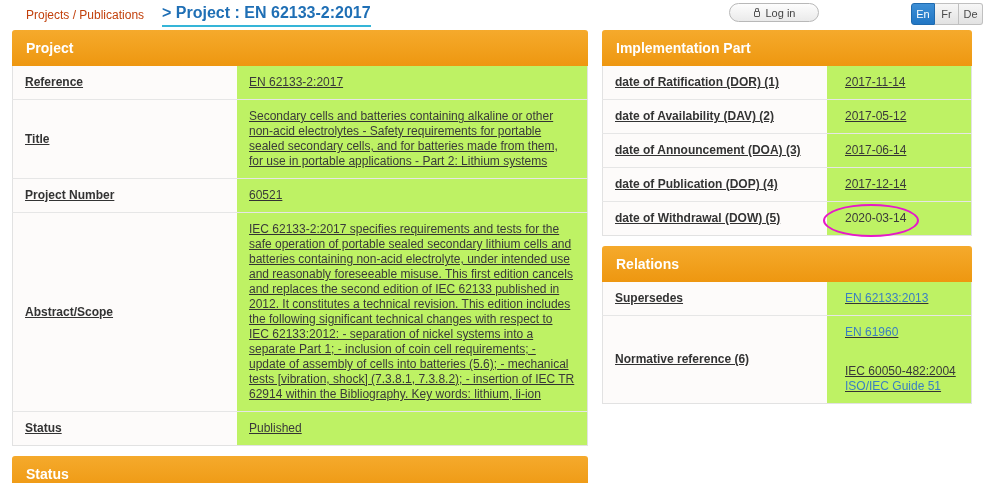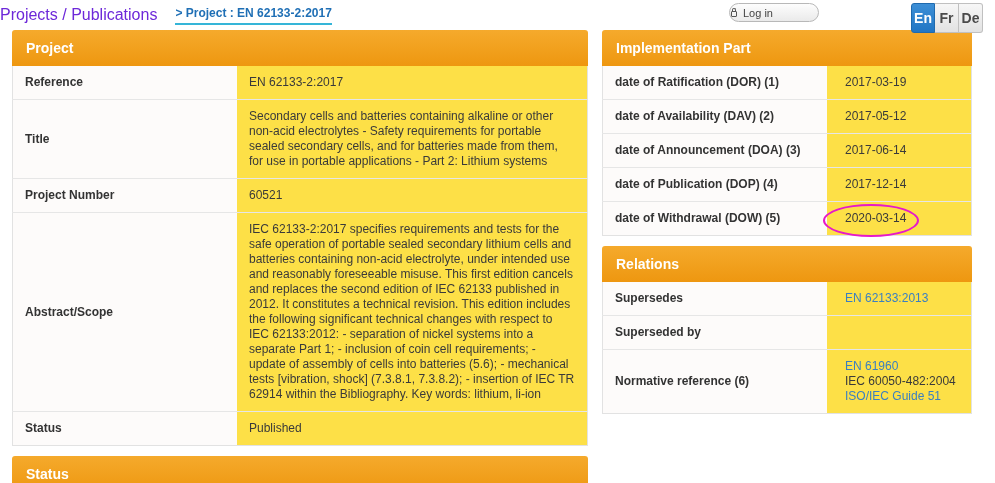--- a/index.html
+++ b/index.html
@@ -18,42 +18,44 @@
   }
 
   
   .topbar {
     height: 30px;
     position: relative;
     display: flex;
     align-items: center;
   }
   .breadcrumb-root {
-    font-size: 16px;
-    color: #6d28d9;
+    margin-left: 26px;
+    font-size: 12px;
+    color: #c2410c;
   }
   .breadcrumb-current {
     margin-left: 18px;
-    font-size: 12px;
+    font-size: 16px;
     font-weight: bold;
     color: #1f6fb5;
     border-bottom: 2px solid #35b5d8;
     padding-bottom: 3px;
   }
   .login-btn {
     position: absolute;
     left: 729px;
     top: 3px;
     width: 90px;
     height: 19px;
     border: 1px solid #b8b8b8;
     border-radius: 10px;
     background: linear-gradient(to bottom, #fdfdfd, #eaeaea);
     display: flex;
     align-items: center;
+    justify-content: center;
     font-size: 11px;
     color: #444444;
     box-sizing: border-box;
   }
   .login-btn .lock {
     display: inline-block;
     width: 8px;
     height: 10px;
     margin-right: 5px;
     position: relative;
@@ -82,26 +84,26 @@
     box-sizing: border-box;
   }
   .lang-group {
     position: absolute;
     right: 12px;
     top: 3px;
     display: flex;
   }
   .lang {
     width: 24px;
-    height: 30px;
+    height: 22px;
     display: flex;
     align-items: center;
     justify-content: center;
-    font-size: 14px;
-    font-weight: bold;
+    font-size: 11px;
+    font-weight: normal;
     color: #4a4a4a;
     background: linear-gradient(to bottom, #f7f7f7, #e2e2e2);
     border: 1px solid #c0c0c0;
     border-left: none;
     box-sizing: border-box;
   }
   .lang:first-child {
     border-left: 1px solid #c0c0c0;
     border-radius: 3px 0 0 3px;
   }
@@ -128,24 +130,25 @@
     background: linear-gradient(to bottom, #f5aa2c, #ee9710);
     color: #ffffff;
     font-weight: bold;
     font-size: 14px;
     padding: 10px 14px;
     border-radius: 3px 3px 0 0;
   }
   table.info {
     width: 100%;
     border-collapse: collapse;
-    background: #fde047;
+    background: #bef264;
     border: 1px solid #e2e2e2;
     border-top: none;
     table-layout: fixed;
+    text-decoration: underline;
   }
   table.info td {
     border-bottom: 1px solid #e6e6e6;
     padding: 9px 12px;
     vertical-align: middle;
     font-size: 12px;
     line-height: 15px;
   }
   table.info tr:last-child td { border-bottom: none; }
   td.label {
@@ -155,21 +158,21 @@
     background: #fdfbfa;
   }
   td.value { color: #3a3a3a; }
   td.value.multiline { line-height: 15px; }
 
   .right-label { width: 195px; margin-top: 14px; }
   .right-value { text-align: left; padding-left: 18px !important; }
 
   .link { color: #3a7fc1; text-decoration: none; }
   .link-block { display: block; line-height: 15px; }
-  .plain-line { display: block; line-height: 15px; color: #3a3a3a; }
+  .plain-line { display: block; line-height: 15px; color: #3a3a3a; margin-top: 24px; }
 
   
   .ellipse-wrap { position: relative; display: inline-block; }
   .ellipse {
     position: absolute;
     left: -22px;
     top: -7px;
     width: 92px;
     height: 29px;
     border: 2px solid #e619c9;
@@ -235,21 +238,21 @@
   </div>
 
   <div class="col-right">
 
     <div class="panel">
       <div class="panel-header">Implementation Part</div>
       <table class="info">
         <tbody>
             <tr>
           <td class="label right-label">date of Ratification (DOR) (1)</td>
-          <td class="value right-value">2017-03-19</td>
+          <td class="value right-value">2017-11-14</td>
         </tr>
         <tr>
           <td class="label right-label">date of Availability (DAV) (2)</td>
           <td class="value right-value">2017-05-12</td>
         </tr>
         <tr>
           <td class="label right-label">date of Announcement (DOA) (3)</td>
           <td class="value right-value">2017-06-14</td>
         </tr>
         <tr>
@@ -273,24 +276,20 @@
       <div class="panel-header">Relations</div>
       <table class="info">
         <tbody>
             <tr>
           <td class="label right-label">Supersedes</td>
           <td class="value right-value">
             <a class="link link-block" href="#">EN 62133:2013</a>
           </td>
         </tr>
         <tr>
-          <td class="label right-label">Superseded by</td>
-          <td class="value right-value"></td>
-        </tr>
-        <tr>
           <td class="label right-label">Normative reference (6)</td>
           <td class="value right-value">
             <a class="link link-block" href="#">EN 61960</a>
             <span class="plain-line">IEC 60050-482:2004</span>
             <a class="link link-block" href="#">ISO/IEC Guide 51</a>
           </td>
         </tr>
       </tbody>
         </table>
     </div>

